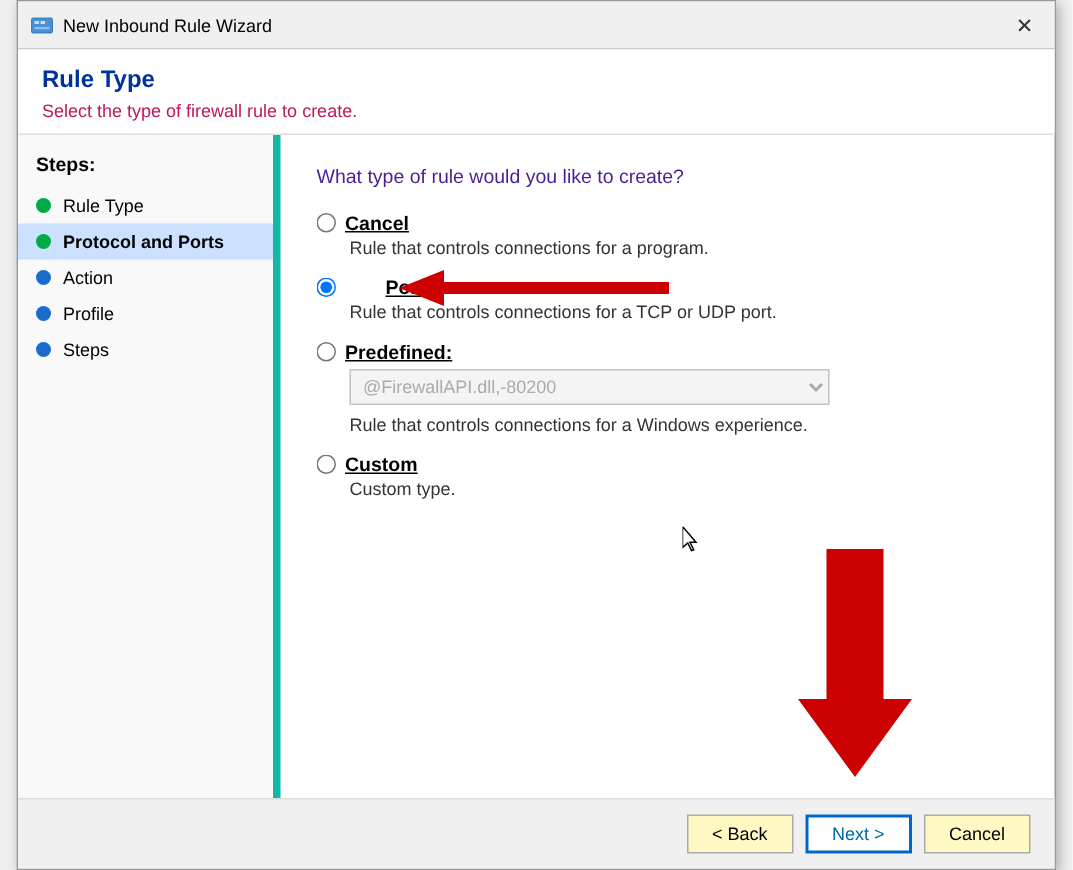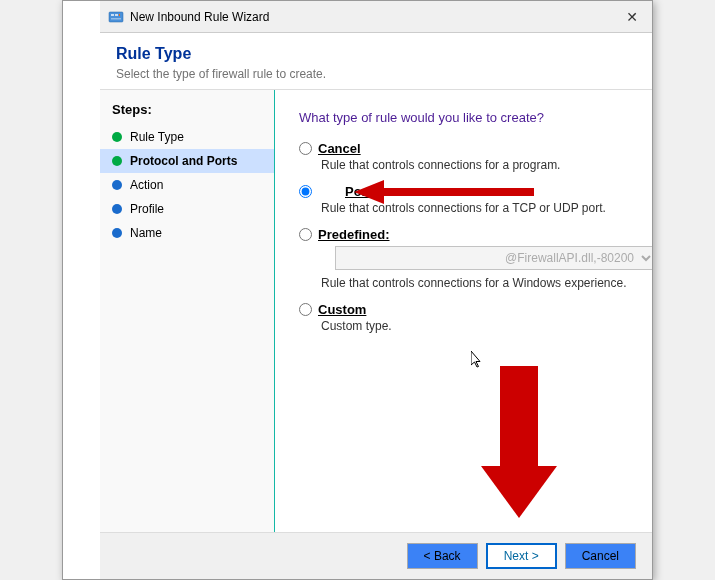--- a/index.html
+++ b/index.html
@@ -8,28 +8,27 @@
       font-size: 13px;
       background: #f0f0f0;
       display: flex;
       justify-content: center;
       align-items: center;
       width: 715px;
       height: 580px;
       overflow: hidden;
     }
     .window {
-      width: 591px;
+      width: 693px;
       height: 580px;
       background: #fff;
       border: 1px solid #999;
       display: flex;
       flex-direction: column;
       box-shadow: 2px 2px 8px rgba(0,0,0,0.3);
-      padding-left: 37px;
     }
     .title-bar {
       background: #f0f0f0;
       border-bottom: 1px solid #ccc;
       height: 32px;
       display: flex;
       align-items: center;
       padding: 0 8px;
       justify-content: space-between;
       flex-shrink: 0;
@@ -65,33 +64,33 @@
       flex-shrink: 0;
     }
     .page-title {
       font-size: 16px;
       font-weight: bold;
       color: #003399;
       margin-bottom: 4px;
     }
     .page-subtitle {
       font-size: 12px;
-      color: #737373;
+      color: #be185d;
     }
 
     .content-area {
       display: flex;
       flex: 1;
       overflow: hidden;
     }
 
     .sidebar {
       width: 175px;
       background: #f9f9f9;
-      border-right: 1px solid #14b8a6;
+      border-right: 5px solid #14b8a6;
       padding: 12px 0;
       flex-shrink: 0;
     }
     .sidebar-title {
       font-weight: bold;
       padding: 0 12px 8px 12px;
       font-size: 13px;
     }
     .sidebar-item {
       display: flex;
@@ -151,49 +150,48 @@
       cursor: pointer;
     }
     .radio-desc {
       margin-left: 22px;
       font-size: 12px;
       color: #333;
       margin-top: 2px;
     }
 
     .predefined-select {
-      margin-left: 36px;
+      margin-left: 22px;
       margin-top: 4px;
       margin-bottom: 4px;
       width: 320px;
       height: 24px;
       border: 1px solid #aaa;
       background: #f0f0f0;
       color: #888;
       font-size: 12px;
       padding: 0 4px;
-      text-align: right;
     }
 
     .footer {
       display: flex;
       justify-content: flex-end;
       align-items: center;
       gap: 8px;
       padding: 10px 16px;
       border-top: 1px solid #ddd;
       background: #f0f0f0;
       flex-shrink: 0;
     }
     .btn {
       height: 26px;
       padding: 0 16px;
       font-size: 12px;
       border: 1px solid #aaa;
-      background: #3b82f6;
+      background: #fef9c3;
       cursor: pointer;
       color: #000;
     }
     .btn-primary {
       background: #fff;
       border: 2px solid #0066cc;
       color: #0369a1;
       font-weight: normal;
     }
 
@@ -246,21 +244,21 @@
       <div class="sidebar-item">
         <span class="dot dot-blue"></span>
         <span>Action</span>
       </div>
       <div class="sidebar-item">
         <span class="dot dot-blue"></span>
         <span>Profile</span>
       </div>
       <div class="sidebar-item">
         <span class="dot dot-blue"></span>
-        <span>Name</span>
+        <span>Steps</span>
       </div>
     </div>
 
     <div class="main-panel">
       <div class="question">What type of rule would you like to create?</div>
 
       <div class="radio-group">
 
         <div class="radio-option">
           <div class="radio-row">

